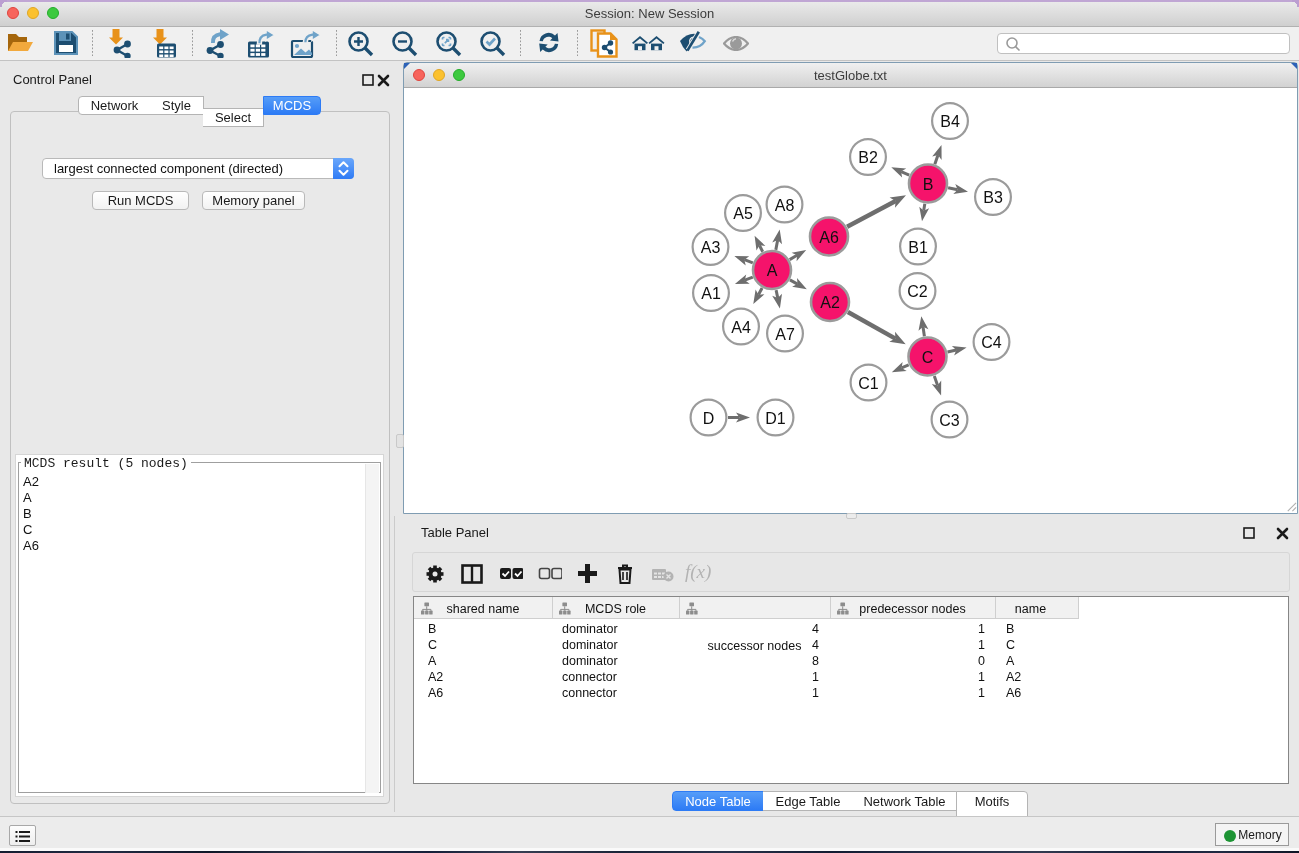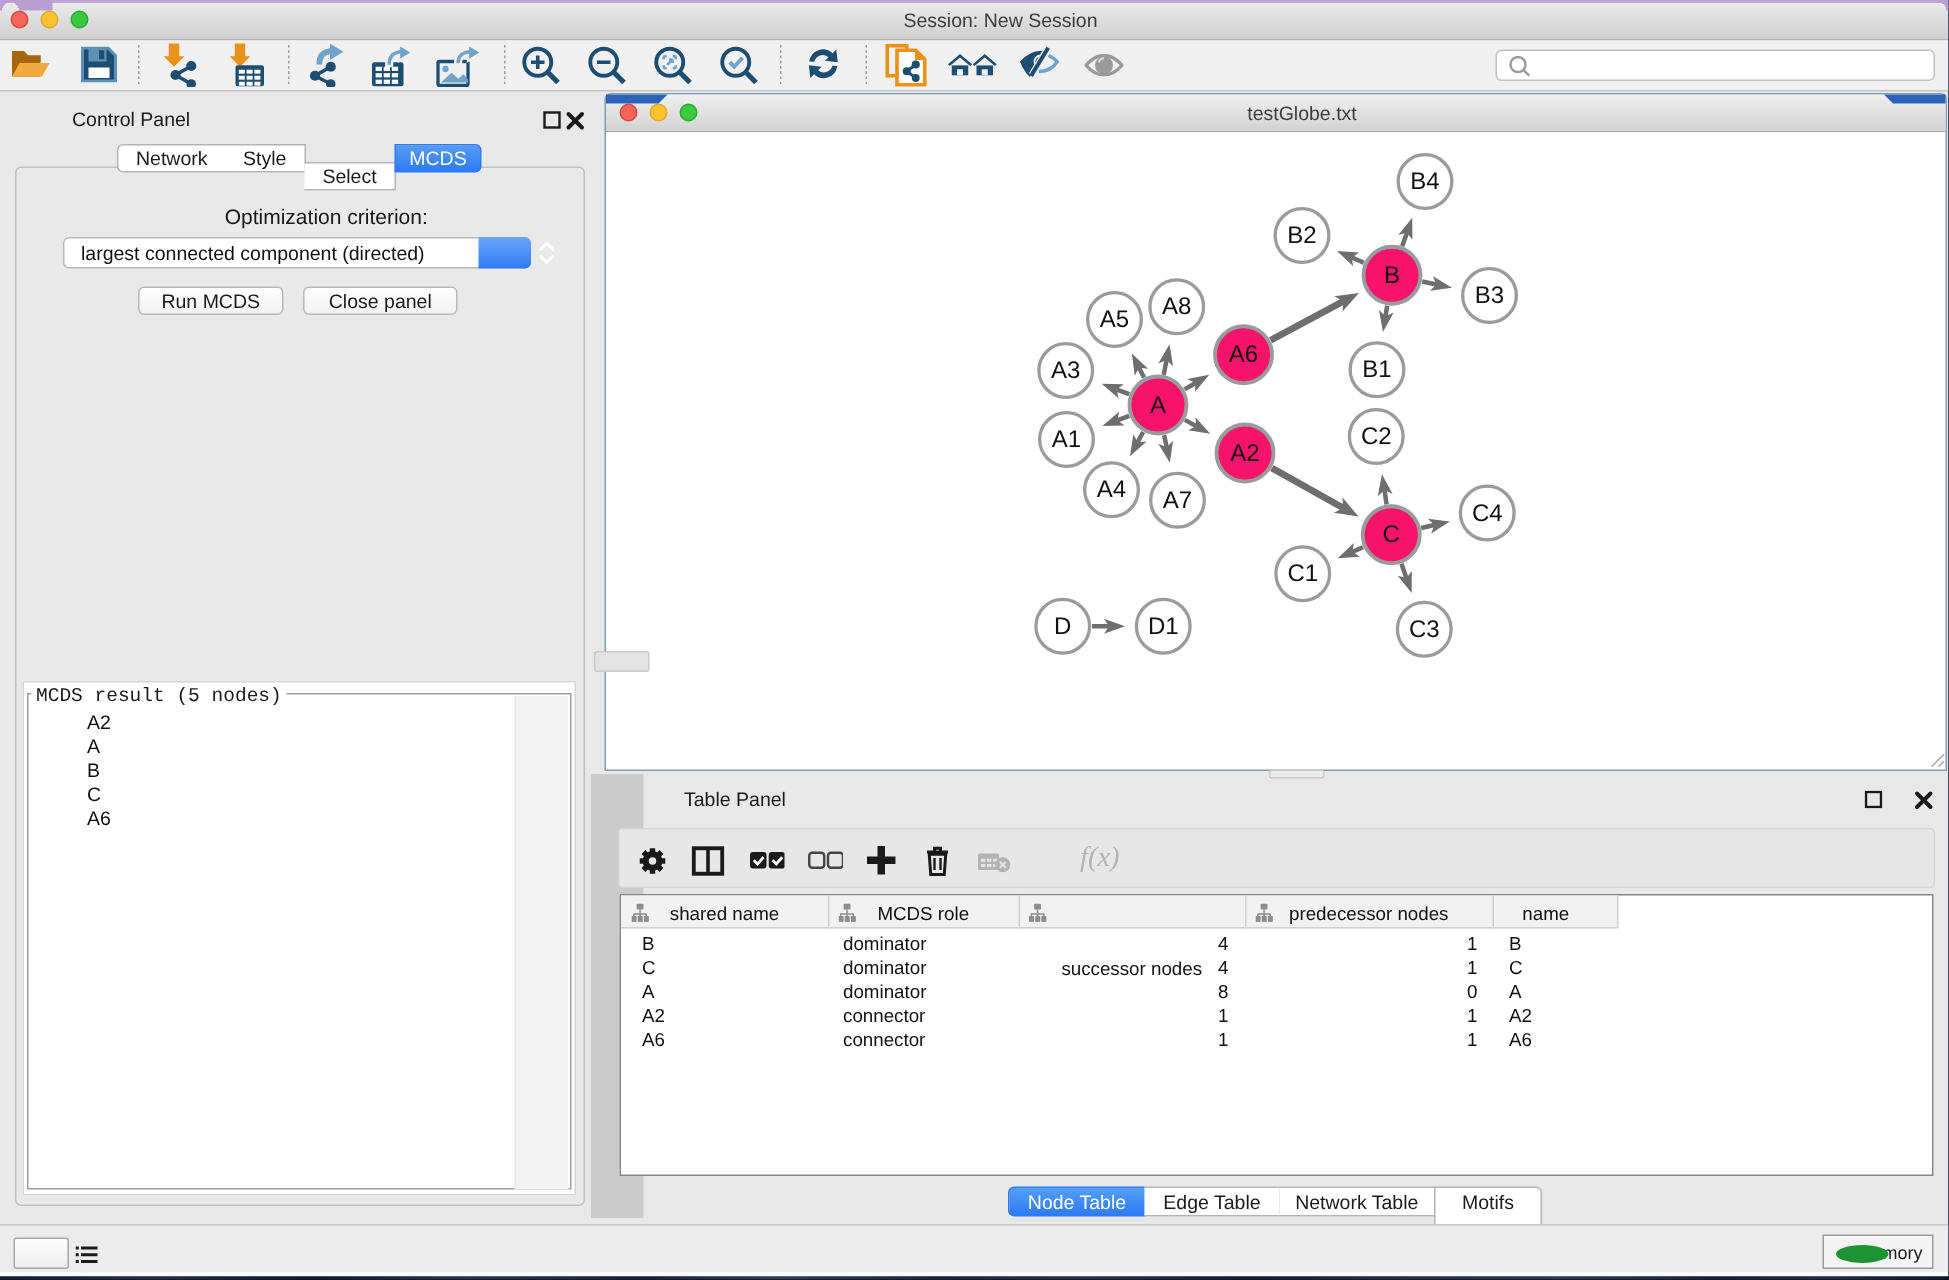--- a/index.html
+++ b/index.html
@@ -1,18 +1,18 @@
 <!DOCTYPE html>
 <html><head>
 <meta charset="utf-8">
 <style>
 * { margin:0; padding:0; box-sizing:border-box; }
 html,body { width:1299px; height:853px; overflow:hidden; }
 body { font-family:"Liberation Sans", sans-serif; background:#10192b; position:relative; transform:translateZ(0); }
-.abs { position:absolute;padding-left:35px; }
+.abs { position:absolute; }
 #desktop-top { left:0; top:0; width:1299px; height:2px; background:#bb9ed1; z-index:40; opacity:0.9; }
 #app { left:0; top:0; width:1299px; height:848px; background:#e8e8e8; border-radius:5px 5px 0 0; overflow:hidden; }
 
 #titlebar { left:0; top:0; width:1299px; height:27px; background:linear-gradient(#ececec,#d8d8d8 70%,#cfcfcf); border-bottom:1px solid #b1b1b1; border-radius:5px 5px 0 0; }
 .tl { position:absolute; top:7px; width:12px; height:12px; border-radius:50%; }
 #titlebar .t1 { left:7px;  background:#f7645c; border:0.5px solid #e0443e; }
 #titlebar .t2 { left:27px; background:#fbc12f; border:0.5px solid #e0a624; }
 #titlebar .t3 { left:47px; background:#3dc93f; border:0.5px solid #24ad2b; }
 #tb-title { left:0; top:6px; width:1299px; text-align:center; font-size:13px; color:#3c3c3c; }
 
@@ -222,31 +222,30 @@
   <svg class="icon" style="left:377px;top:74px" width="13" height="13" viewBox="0 0 13 13">
       <path d="M2 2 L11 11 M11 2 L2 11" stroke="#1a1a1a" stroke-width="2.6" stroke-linecap="round"></path>
     </svg>
   <div class="abs" id="cp-box"></div>
   <div class="abs" id="tabs">
     <div class="tab" style="left:0; width:73px; border-radius:4px 0 0 4px;">Network</div>
     <div class="tab" style="left:72px; width:54px; border-left:none;">Style</div>
     <div class="tab" style="left:125px; width:61px; border-left:none;margin-top:12px;">Select</div>
     <div class="tab sel" style="left:185px; width:58px; border-radius:0 4px 4px 0;">MCDS</div>
   </div>
-  <div class="abs" id="opt-label">Optimization criterion:</div>
   <div class="abs" id="dropdown">largest connected component (directed)
     <div class="abs" id="dd-cap">
       <svg width="21" height="21" viewBox="0 0 21 21">
           <path d="M6.5 8.2 L10.5 4.2 L14.5 8.2" fill="none" stroke="#fff" stroke-width="2" stroke-linecap="round" stroke-linejoin="round"></path>
           <path d="M6.5 12.8 L10.5 16.8 L14.5 12.8" fill="none" stroke="#fff" stroke-width="2" stroke-linecap="round" stroke-linejoin="round"></path>
         </svg>
     </div>
   </div>
   <div class="btn" style="left:92px; top:191px; width:97px;">Run MCDS</div>
-  <div class="btn" style="left:202px; top:191px; width:103px;">Close panel</div>
+  <div class="btn" style="left:202px; top:191px; width:103px;">Memory panel</div>
   <div class="abs" id="fieldset">
     <div class="abs" id="fs-white">
       <div class="abs" id="fs-scroll"></div>
       <div class="abs" id="fs-list">A2<br>A<br>B<br>C<br>A6</div>
     </div>
   </div>
   <div class="abs" id="fs-legend">MCDS result (5 nodes)</div>
 
   <div class="abs" id="netwin">
     <div class="abs" id="nw-titlebar">

